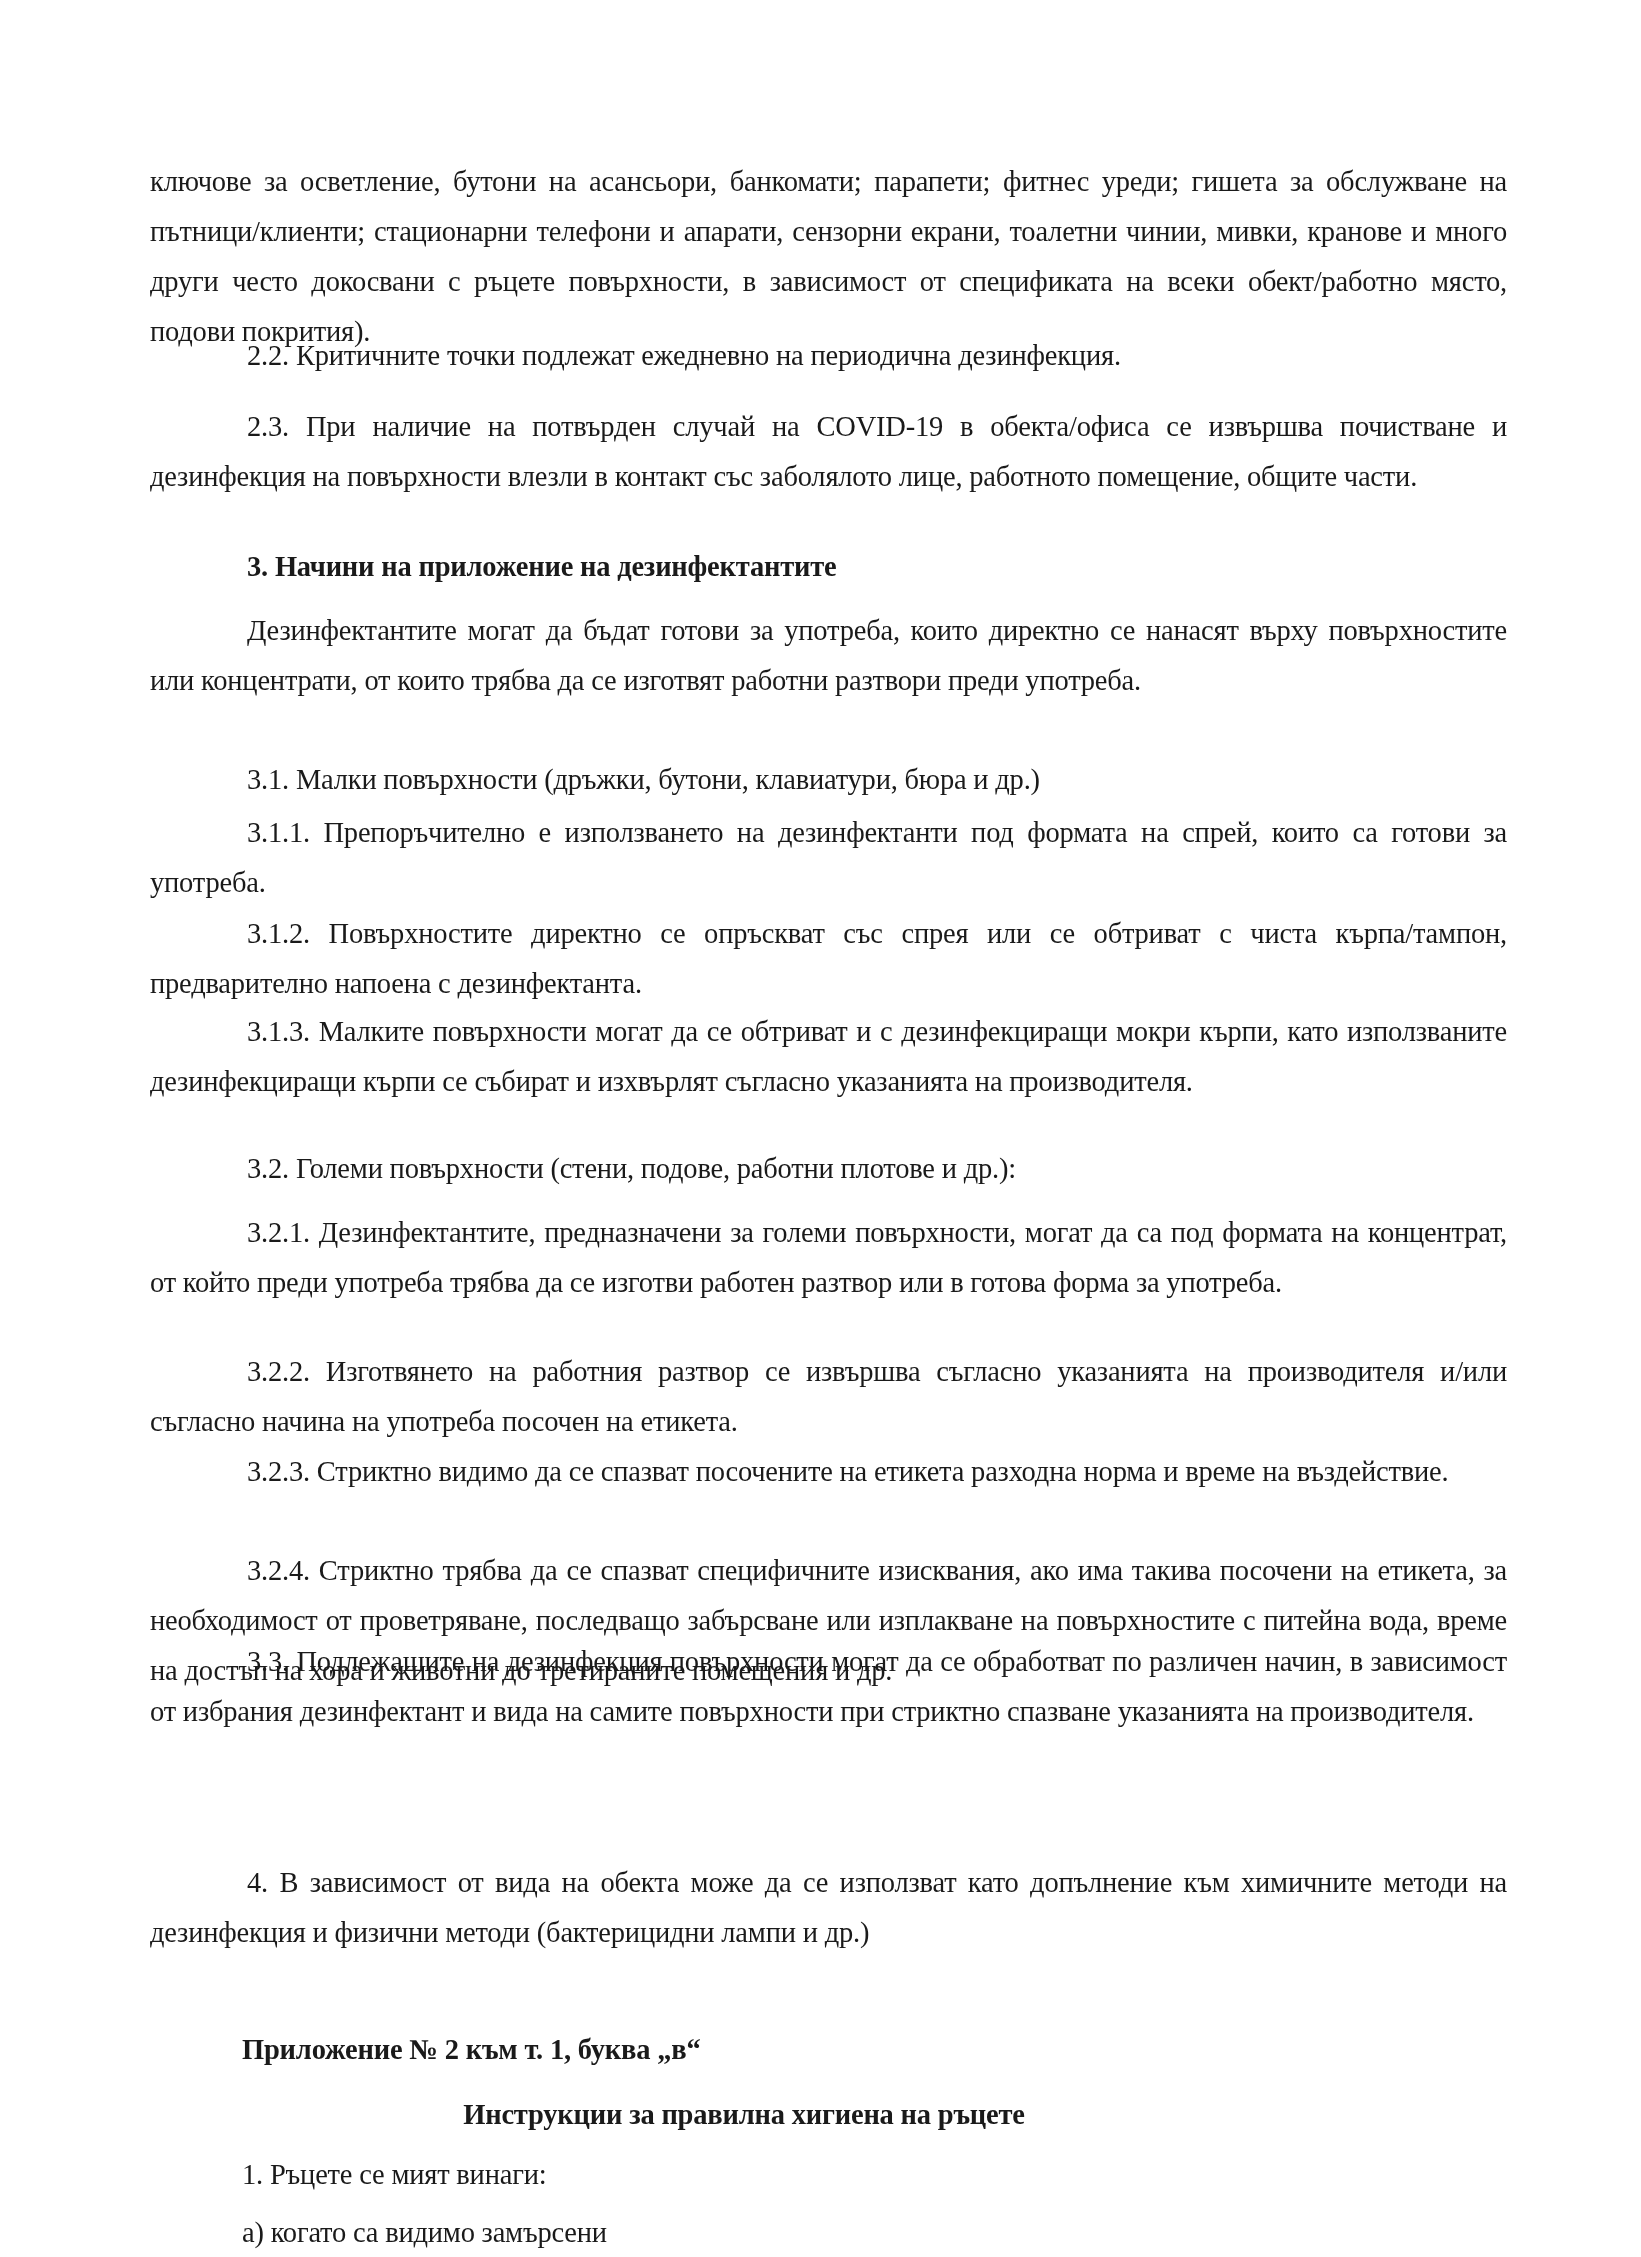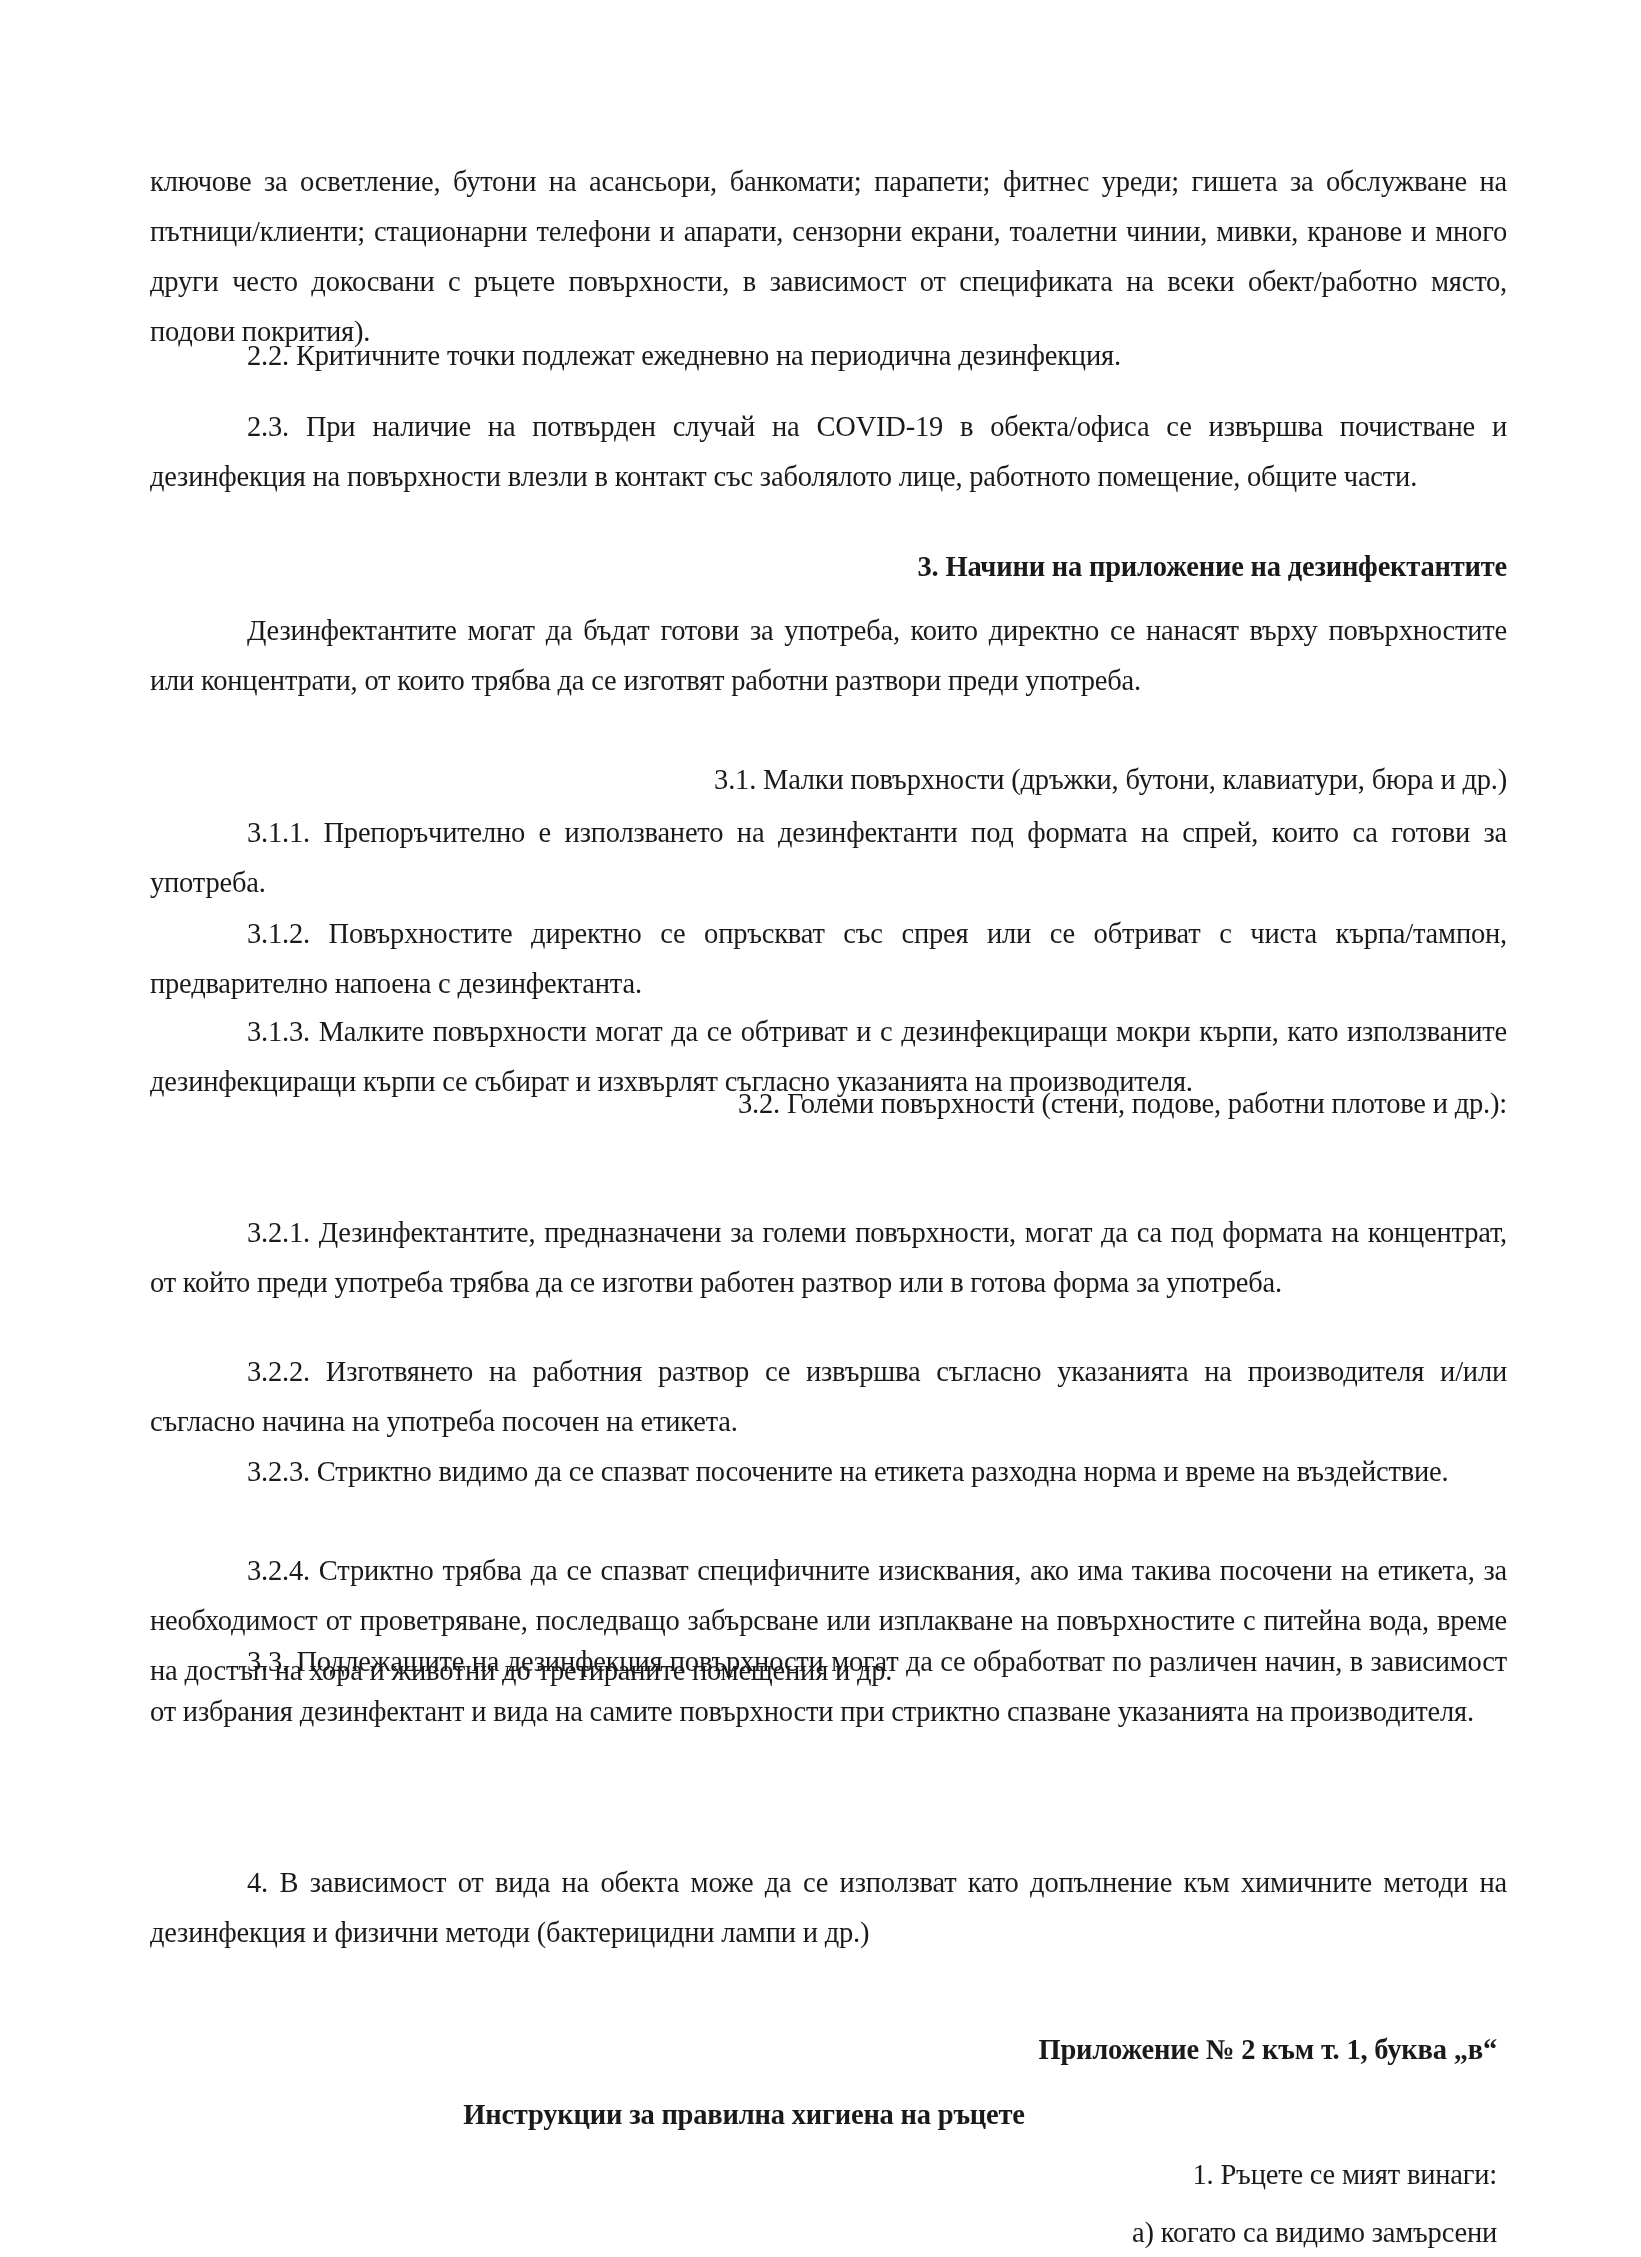--- a/index.html
+++ b/index.html
@@ -26,21 +26,21 @@
       left: 0;
       width: 1357px;
       font-size: 28.5px;
       line-height: 50px;
       text-align: justify;
       letter-spacing: -0.2px;
     }
     .indent { text-indent: 97px; }
     .bold { font-weight: bold; }
     .center { text-align: center; }
-    .left { text-align: right; }
+    .left { text-align: left; }
   </style>
 </head>
 <body>
 
 <div class="page">
 
   <p class="line-block" style="top:128px;">ключове за осветление, бутони на асансьори, банкомати; парапети; фитнес уреди; гишета за обслужване на пътници/клиенти; стационарни телефони и апарати, сензорни екрани, тоалетни чинии, мивки, кранове и много други често докосвани с ръцете повърхности, в зависимост от спецификата на всеки обект/работно място, подови покрития).</p>
 
   <p class="line-block indent" style="top:302px;">2.2. Критичните точки подлежат ежедневно на периодична дезинфекция.</p>
 
@@ -51,21 +51,21 @@
   <p class="line-block indent" style="top:577px;">Дезинфектантите могат да бъдат готови за употреба, които директно се нанасят върху повърхностите или концентрати, от които трябва да се изготвят работни разтвори преди употреба.</p>
 
   <p class="line-block indent left" style="top:714px;margin-top:41px;">3.1. Малки повърхности (дръжки, бутони, клавиатури, бюра и др.)</p>
 
   <p class="line-block indent" style="top:779px;">3.1.1. Препоръчително е използването на дезинфектанти под формата на спрей, които са готови за употреба.</p>
 
   <p class="line-block indent" style="top:880px;">3.1.2. Повърхностите директно се опръскват със спрея или се обтриват с чиста кърпа/тампон, предварително напоена с дезинфектанта.</p>
 
   <p class="line-block indent" style="top:978px;">3.1.3. Малките повърхности могат да се обтриват и с дезинфекциращи мокри кърпи, като използваните дезинфекциращи кърпи се събират и изхвърлят съгласно указанията на производителя.</p>
 
-  <p class="line-block indent left" style="top:1050px;">3.2. Големи повърхности (стени, подове, работни плотове и др.):</p>
+  <p class="line-block indent left" style="top:1115px;">3.2. Големи повърхности (стени, подове, работни плотове и др.):</p>
 
   <p class="line-block indent" style="top:1179px;">3.2.1. Дезинфектантите, предназначени за големи повърхности, могат да са под формата на концентрат, от който преди употреба трябва да се изготви работен разтвор или в готова форма за употреба.</p>
 
   <p class="line-block indent" style="top:1318px;">3.2.2. Изготвянето на работния разтвор се извършва съгласно указанията на производителя и/или съгласно начина на употреба посочен на етикета.</p>
 
   <p class="line-block indent" style="top:1418px;">3.2.3. Стриктно видимо да се спазват посочените на етикета разходна норма и време на въздействие.</p>
 
   <p class="line-block indent" style="top:1517px;">3.2.4. Стриктно трябва да се спазват специфичните изисквания, ако има такива посочени на етикета, за необходимост от проветряване, последващо забърсване или изплакване на повърхностите с питейна вода, време на достъп на хора и животни до третираните помещения и др.</p>
 
   <p class="line-block indent" style="top:1608px;">3.3. Подлежащите на дезинфекция повърхности могат да се обработват по различен начин, в зависимост от избрания дезинфектант и вида на самите повърхности при стриктно спазване указанията на производителя.</p>

